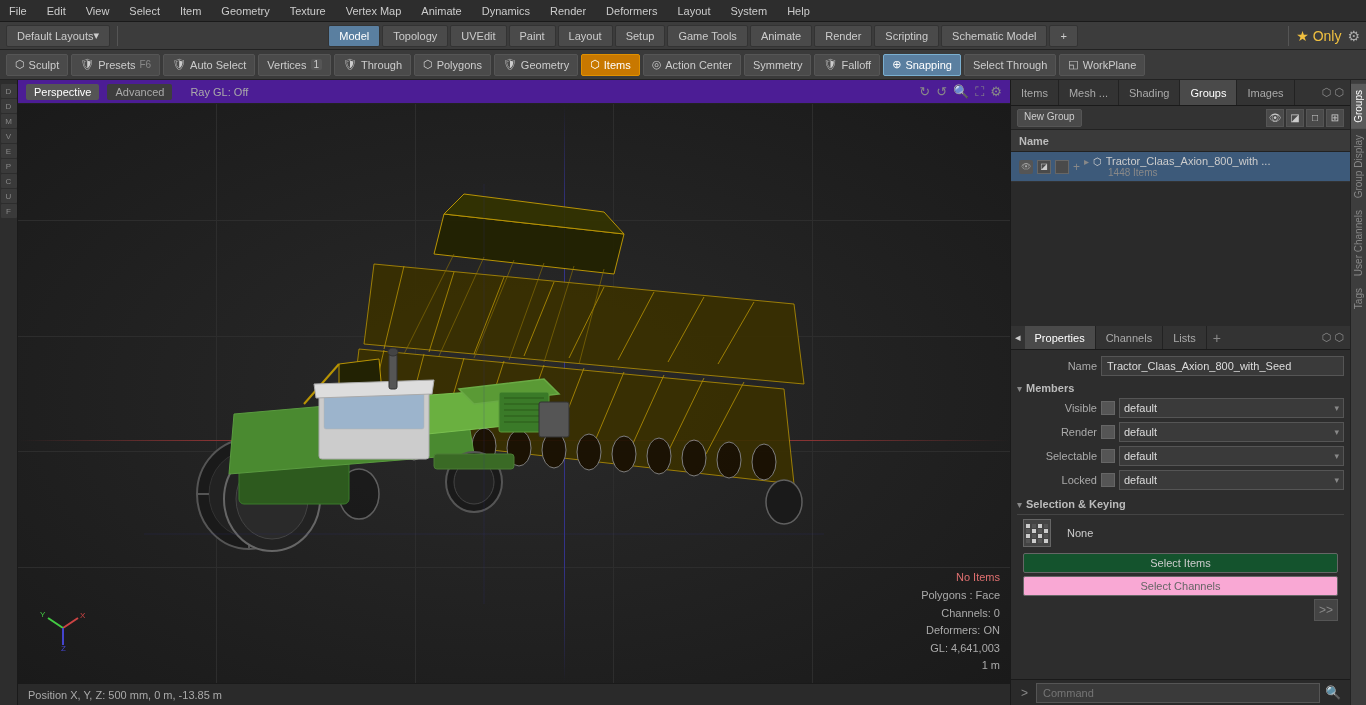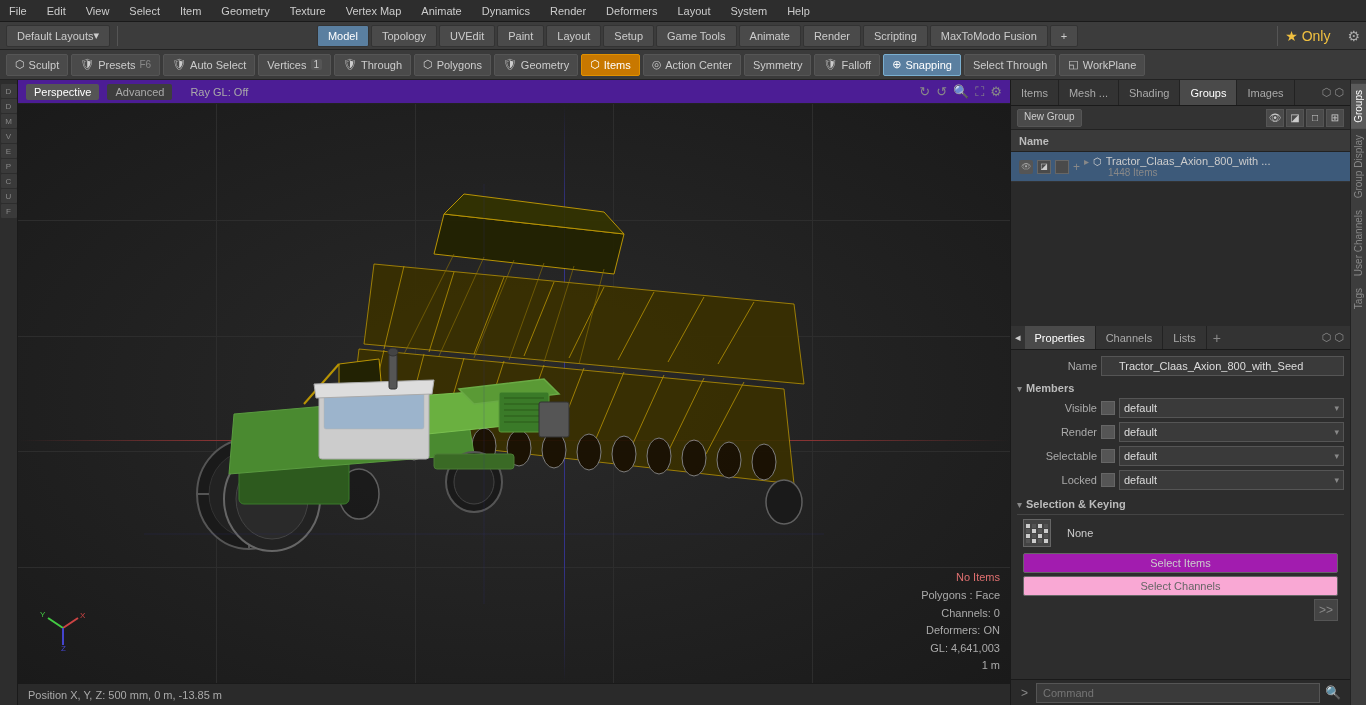--- a/index.html
+++ b/index.html
@@ -75,21 +75,21 @@
     }
     .tb1-separator {
       width: 1px;
       height: 20px;
       background: #555;
       margin: 0 3px;
     }
     .tb1-right {
       display: flex;
       align-items: center;
-      gap: 17px;
+      gap: 6px;
     }
     .star-btn {
       color: #f0c040;
       font-size: 14px;
       cursor: pointer;
     }
     .gear-btn {
       color: #aaa;
       font-size: 14px;
       cursor: pointer;
@@ -519,21 +519,21 @@
       height: 4px;
       background: #ccc;
       border-radius: 0;
     }
     .kdot.dark { background: #555; }
     .keying-label {
       font-size: 11px;
       color: #ccc;
     }
     .sel-btn {
-      background: #a21caf;
+      background: #14532d;
       border: 1px solid #666;
       color: #ccc;
       font-size: 11px;
       padding: 3px 10px;
       cursor: pointer;
       border-radius: 2px;
       display: block;
       width: 100%;
       margin-bottom: 3px;
       text-align: center;
@@ -641,21 +641,21 @@
     <div class="tb1-btn active">Model</div>
     <div class="tb1-btn">Topology</div>
     <div class="tb1-btn">UVEdit</div>
     <div class="tb1-btn">Paint</div>
     <div class="tb1-btn">Layout</div>
     <div class="tb1-btn">Setup</div>
     <div class="tb1-btn">Game Tools</div>
     <div class="tb1-btn">Animate</div>
     <div class="tb1-btn">Render</div>
     <div class="tb1-btn">Scripting</div>
-    <div class="tb1-btn">MaxToModo Fusion</div>
+    <div class="tb1-btn">Schematic Model</div>
     <div class="tb1-btn">+</div>
   </div>
   <div class="tb1-separator"></div>
   <div class="tb1-right">
     <span class="star-btn">★ Only</span>
     <span class="gear-btn">⚙</span>
   </div>
 </div>
 
 <div id="toolbar2">
@@ -940,21 +940,21 @@
         <div class="props-tab">Channels</div>
         <div class="props-tab">Lists</div>
         <div class="props-tab-add">+</div>
         <div class="props-expand">⬡ ⬡</div>
       </div>
 
       <div id="props-content">
 
         <div class="prop-row">
           <div class="prop-label">Name</div>
-          <input class="prop-input" type="text" value="Tractor_Claas_Axion_800_with_Seed" style="background: rgb(58, 58, 58); border: 1px solid rgb(85, 85, 85); color: rgb(221, 221, 221); font-size: 11px; padding: 2px 17px; height: 20px; flex: 1 1 0%;">
+          <input class="prop-input" type="text" value="Tractor_Claas_Axion_800_with_Seed" style="background: rgb(58, 58, 58); border: 1px solid rgb(85, 85, 85); color: rgb(221, 221, 221); font-size: 11px; padding: 2px 5px; height: 20px; flex: 1 1 0%;">
         </div>
 
         <div class="section-header">
           <span class="section-arrow">▾</span>
           <span class="section-title">Members</span>
         </div>
 
         <div class="prop-row">
           <div class="prop-label">Visible</div>
           <div style="width:14px;height:14px;background:#555;border:1px solid #666;flex-shrink:0;cursor:pointer"></div>

